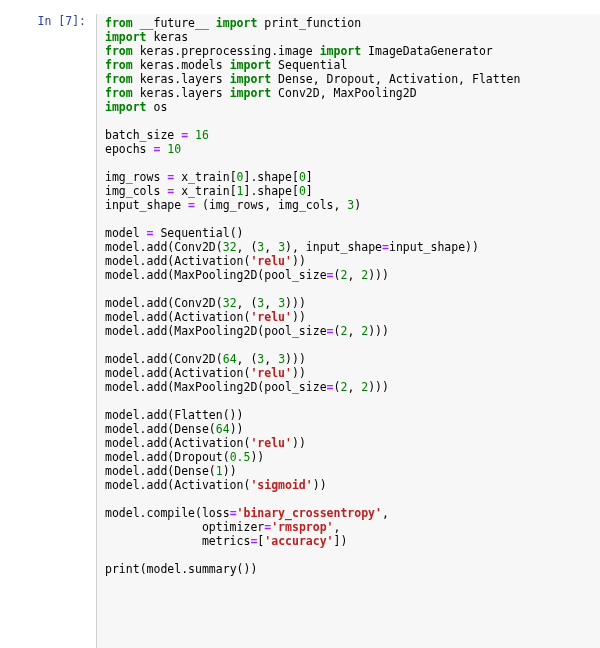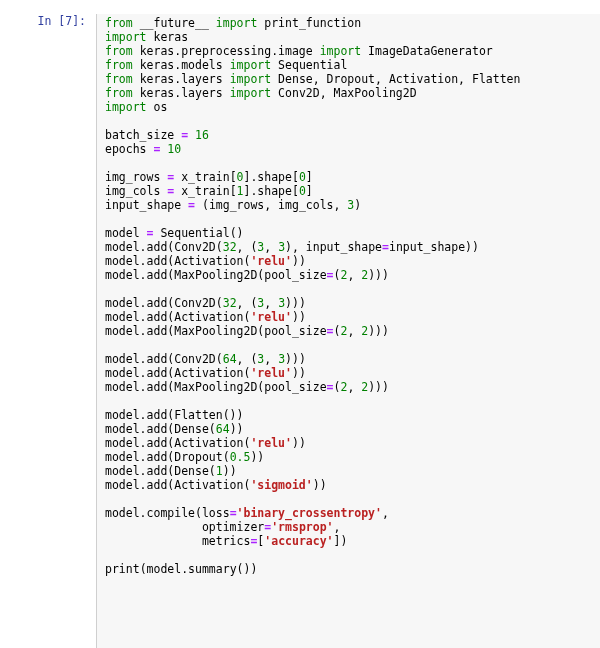--- a/index.html
+++ b/index.html
@@ -66,21 +66,21 @@
     tab-size: 4;
   }
 
   .ln {
     display: block;
     height: 14px;
     white-space: pre;
   }
 
   
-  .k  { color: #008000; font-weight: normal; }   
+  .k  { color: #008000; font-weight: bold; }   
   .n  { color: #008000; }                      
   .s  { color: #BA2121; font-weight: bold; }                      
   .o  { color: #AA22FF; font-weight: bold; }   
   .p  { color: #000000; }                      
 </style>
 </head>
 <body>
 
 <div class="notebook">
 

